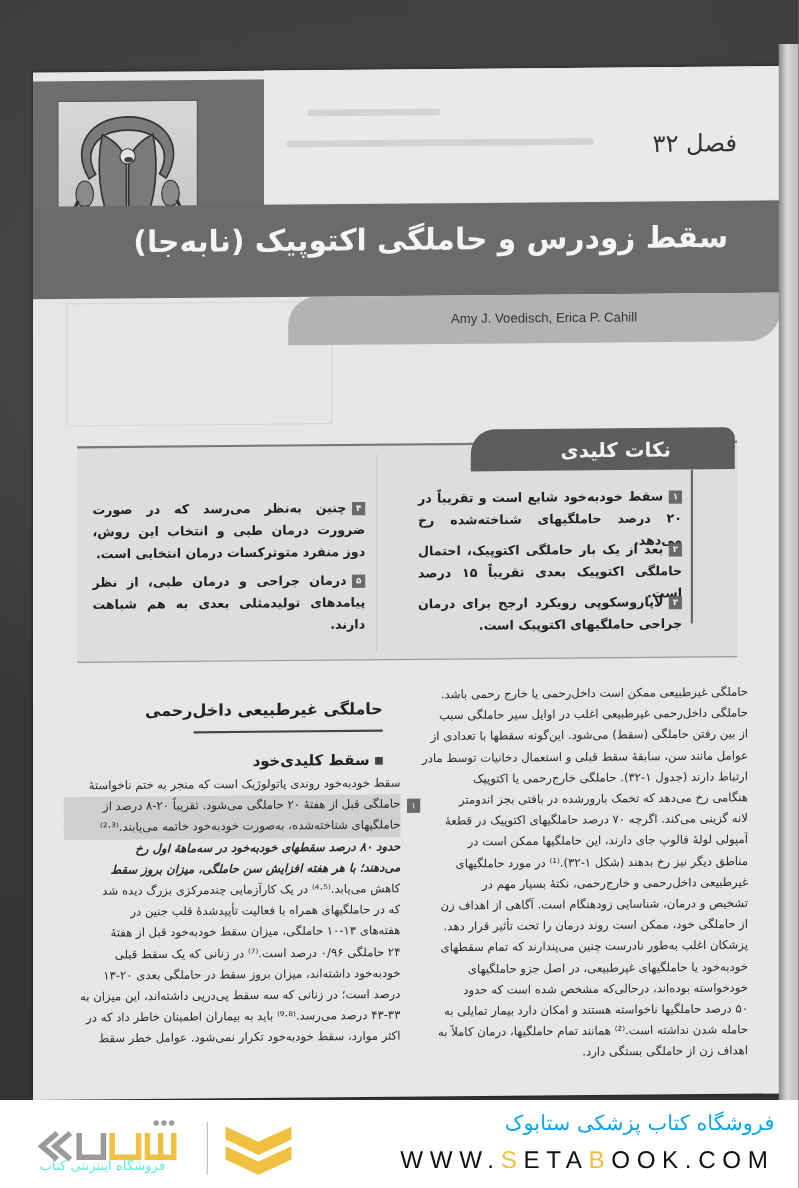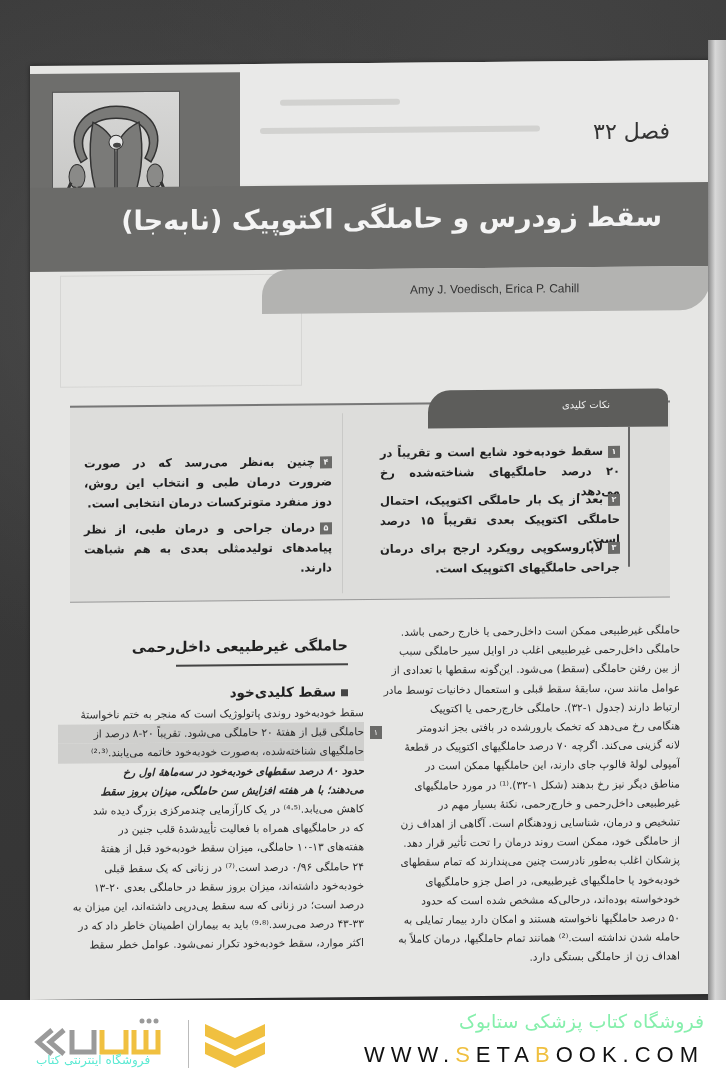--- a/index.html
+++ b/index.html
@@ -72,21 +72,21 @@
     position:absolute; left:40px; top:340px; width:600px; height:196px;
     background:#dddddb; border-bottom:1px solid #999;
   }
   .kp-topline { position:absolute; left:40px; top:340px; width:600px; height:2px; background:#777; }
   .kp-header {
     position:absolute; right:42px; top:328px; width:240px; height:38px;
     background:#5d5d5b; border-top-left-radius:22px; border-top-right-radius:10px;
   }
   .kp-header-text {
     position:absolute; right:100px; top:338px; direction:rtl; color:#f2f2f2;
-    font-size:10px; font-weight:normal;
+    font-size:18px; font-weight:bold;
   }
   .kp-divider { position:absolute; left:312px; top:350px; width:1px; height:180px; background:#c9c9c7; }
   .kp-rightline { position:absolute; left:598px; top:366px; width:2px; height:140px; background:#666; }
   .kp-item {
     position:absolute; direction:rtl; font-size:11.5px; font-weight:bold; color:#222;
     line-height:20px; text-align:justify;
   }
   .kp-num {
     display:inline-block; width:12px; height:12px; line-height:12px; text-align:center;
     background:#6a6a68; color:#eee; font-size:8px; margin-left:5px; vertical-align:middle;
@@ -108,21 +108,21 @@
   .margin-num {
     position:absolute; width:12px; height:13px; background:#6a6a68; color:#eee; font-size:8px;
     text-align:center; line-height:13px;
   }
   
   .footer {
     position:absolute; left:0; top:1000px; width:726px; height:80px; background:#ffffff;
   }
   .store-name {
     position:absolute; right:22px; top:1010px; direction:rtl;
-    font-size:19px; color:#86efac;
+    font-size:19px; color:#0ea5e9;
   }
   .store-url {
     position:absolute; right:22px; top:1042px; font-family:"Liberation Sans", sans-serif;
     font-size:22px; letter-spacing:6px; color:#111;
   }
   .store-url .y { color:#f0c040; }
   .logo-divider { position:absolute; left:188px; top:1020px; width:1px; height:48px; background:#bbb; }
   .logo-text-sub {
     position:absolute; left:36px; top:1053px; direction:rtl; font-size:12px; color:#5eead4;
   }

